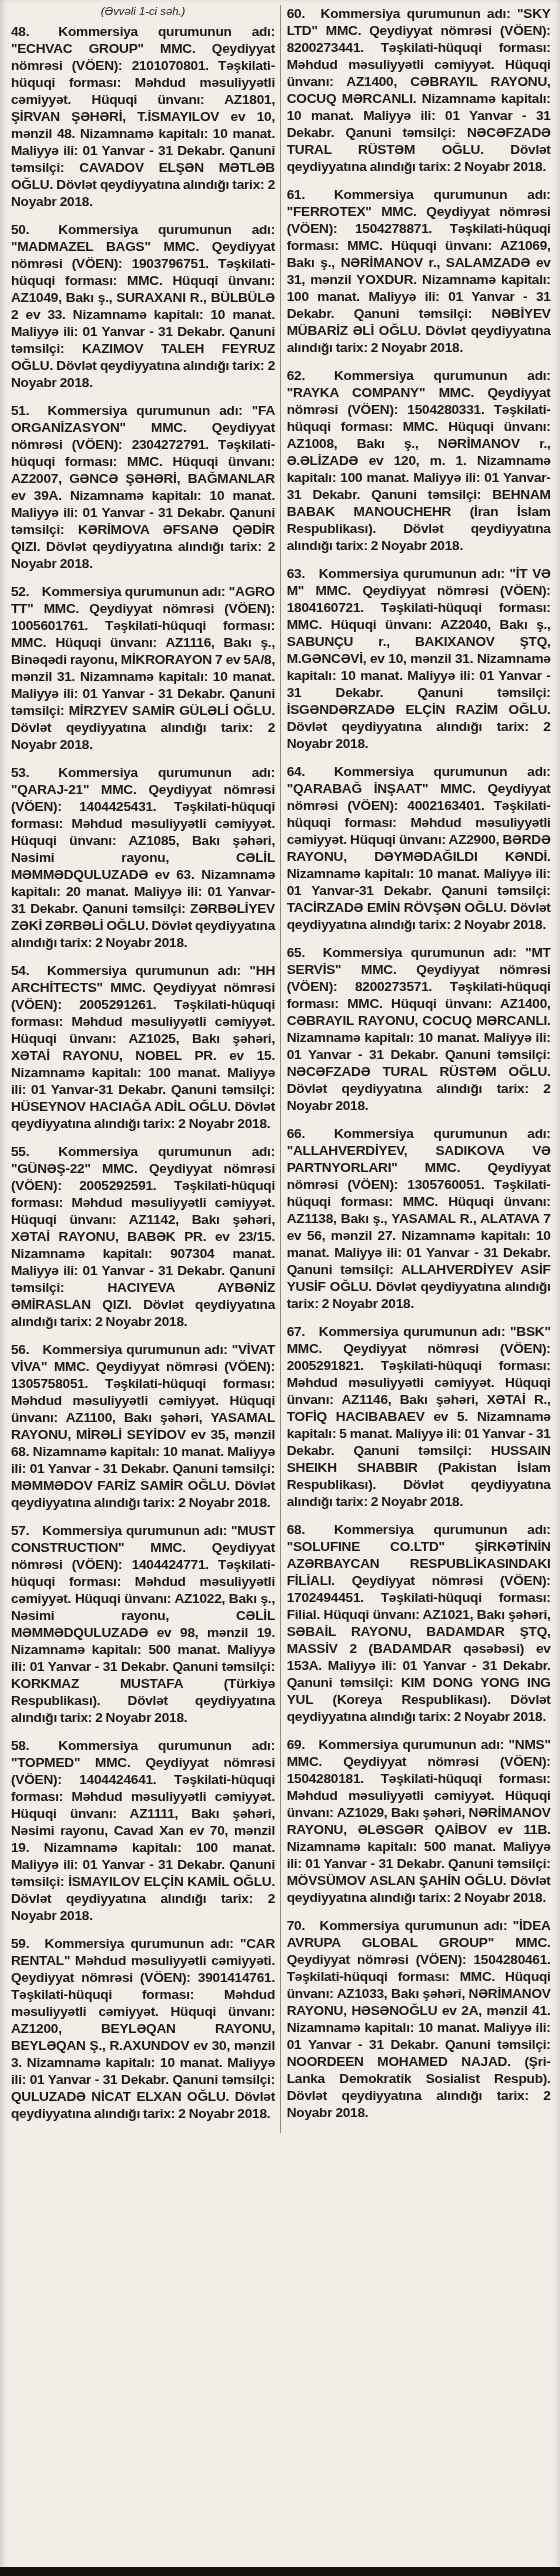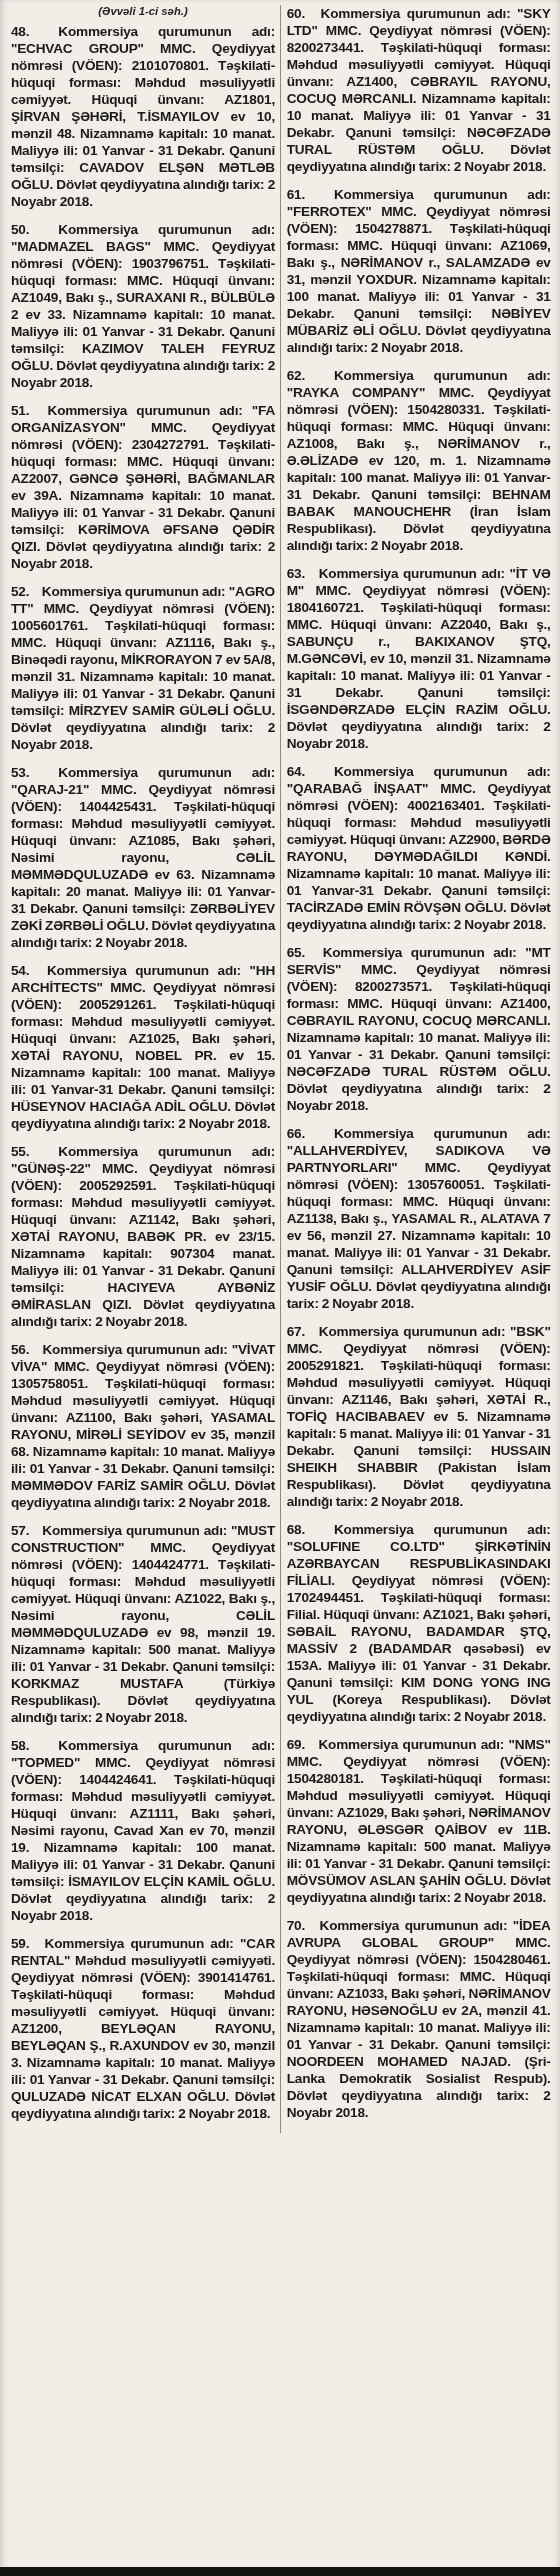--- a/index.html
+++ b/index.html
@@ -14,21 +14,21 @@
     background:#f0eee7;
     padding:5.4px 9px 14.5px 11px;
     position:relative;
     overflow:hidden;
     box-shadow:inset 5.4px 0 9px -5.4px rgba(0,0,0,.25), inset -5.4px 0 9px -5.4px rgba(0,0,0,.25);
   }
   .cols{display:flex;align-items:stretch;}
   .col{width:264px;flex:0 0 264px;}
   .divider{flex:0 0 0.9px;width:0.9px;background:#8d897e;margin:0 5.4px;}
   .note{
-    font-size:11.3px;font-style:italic;font-weight:bold;color:#26241f;
+    font-size:11.3px;font-style:italic;font-weight:normal;color:#26241f;
     margin:0 0 5.4px 0;text-align:center;
   }
   .entry{
     margin:0 0 11px 0;
     font-size:13.6px;
     line-height:17px;
     font-weight:bold;
     letter-spacing:-0.2px;
     word-spacing:-0.5px;
     color:#1b1915;

